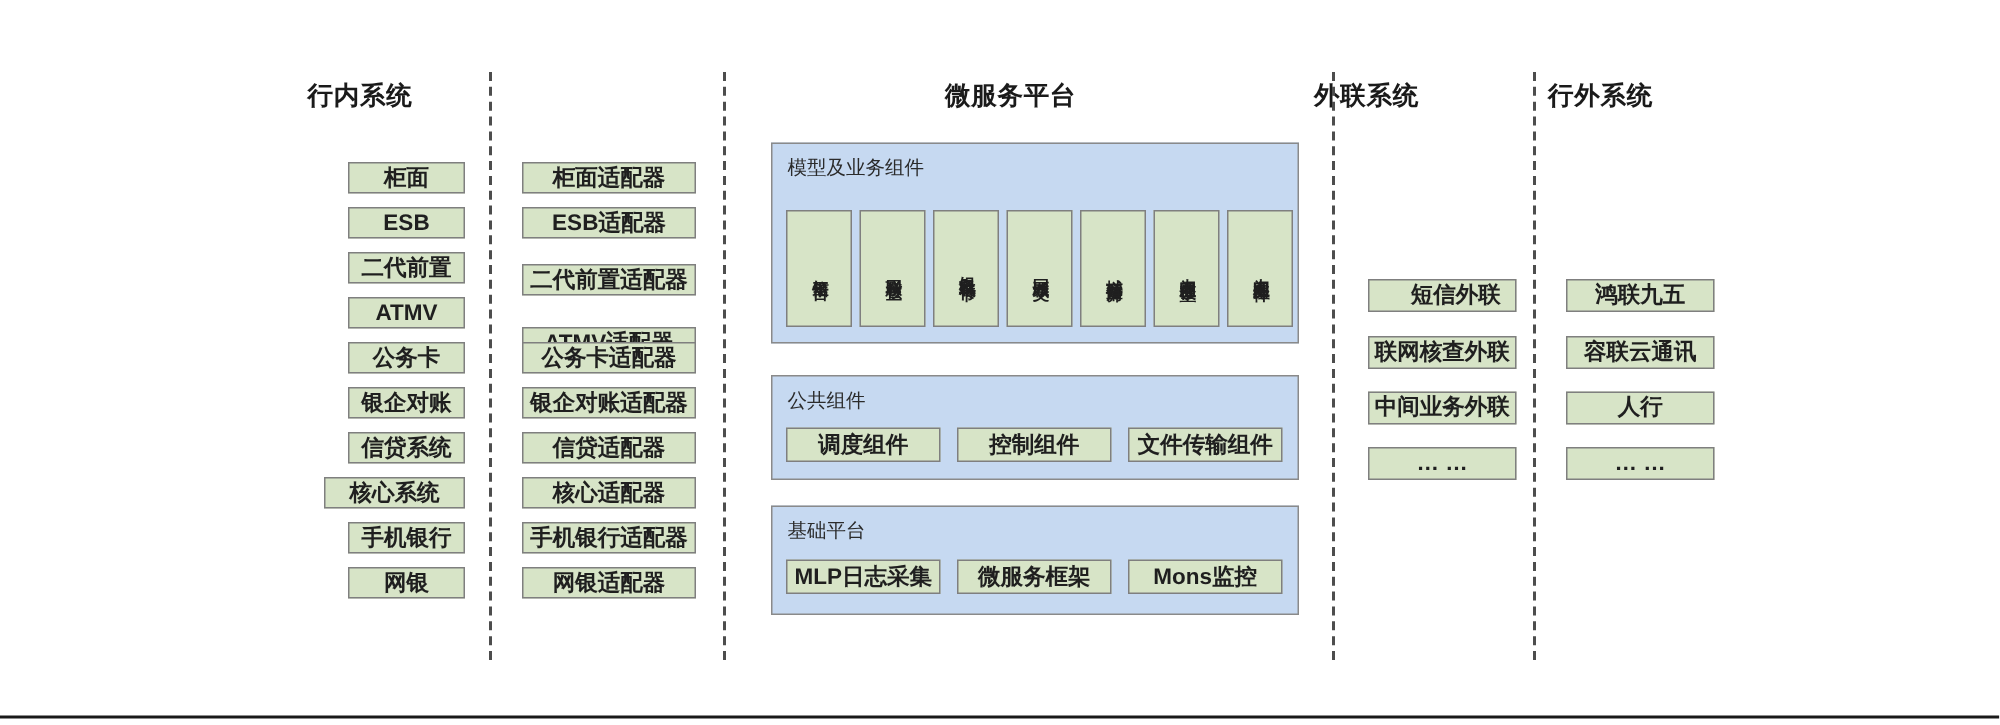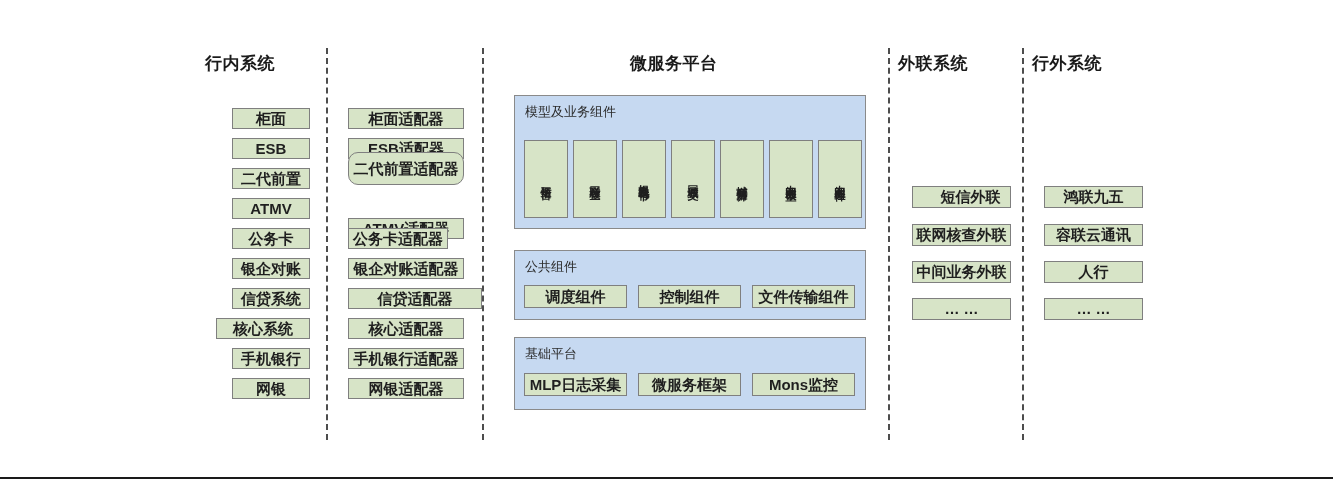--- a/index.html
+++ b/index.html
@@ -89,46 +89,46 @@
     border-top: 2px solid #1a1a1a;
   }
 </style>
 </head>
 <body>
 
 <div id="canvas">
 
   <div class="col-title" style="left:205px; top:52px; width:115px;">行内系统</div>
   <div class="col-title" style="left:630px; top:52px; width:120px;">微服务平台</div>
-  <div class="col-title" style="left:898px; top:52px; width:115px;">外联系统</div>
+  <div class="col-title" style="left:876px; top:52px; width:115px;">外联系统</div>
   <div class="col-title" style="left:1032px; top:52px; width:115px;">行外系统</div>
 
   <div class="vsep" style="left:326px;"></div>
   <div class="vsep" style="left:482px;"></div>
   <div class="vsep" style="left:888px;"></div>
   <div class="vsep" style="left:1022px;"></div>
 
   <div class="gbox" style="left:232px; top:108px; width:78px; height:21px;">柜面</div>
   <div class="gbox" style="left:232px; top:138px; width:78px; height:21px;">ESB</div>
   <div class="gbox" style="left:232px; top:168px; width:78px; height:21px;">二代前置</div>
   <div class="gbox" style="left:232px; top:198px; width:78px; height:21px;">ATMV</div>
   <div class="gbox" style="left:232px; top:228px; width:78px; height:21px;">公务卡</div>
   <div class="gbox" style="left:232px; top:258px; width:78px; height:21px;">银企对账</div>
   <div class="gbox" style="left:232px; top:288px; width:78px; height:21px;">信贷系统</div>
   <div class="gbox" style="left:216px; top:318px; width:94px; height:21px;">核心系统</div>
   <div class="gbox" style="left:232px; top:348px; width:78px; height:21px;">手机银行</div>
   <div class="gbox" style="left:232px; top:378px; width:78px; height:21px;">网银</div>
 
   <div class="gbox" style="left:348px; top:108px; width:116px; height:21px;">柜面适配器</div>
   <div class="gbox" style="left:348px; top:138px; width:116px; height:21px;">ESB适配器</div>
-  <div class="gbox" style="left:348px; top:152px; width:116px; height:33px;border-radius:10px;">二代前置适配器</div>
+  <div class="gbox" style="left:348px; top:176px; width:116px; height:21px;">二代前置适配器</div>
   <div class="gbox" style="left:348px; top:198px; width:116px; height:21px;margin-top:20px;">ATMV适配器</div>
-  <div class="gbox" style="left:348px; top:228px; width:100px; height:21px;">公务卡适配器</div>
+  <div class="gbox" style="left:348px; top:228px; width:116px; height:21px;">公务卡适配器</div>
   <div class="gbox" style="left:348px; top:258px; width:116px; height:21px;">银企对账适配器</div>
-  <div class="gbox" style="left:348px; top:288px; width:134px; height:21px;">信贷适配器</div>
+  <div class="gbox" style="left:348px; top:288px; width:116px; height:21px;">信贷适配器</div>
   <div class="gbox" style="left:348px; top:318px; width:116px; height:21px;">核心适配器</div>
   <div class="gbox" style="left:348px; top:348px; width:116px; height:21px;">手机银行适配器</div>
   <div class="gbox" style="left:348px; top:378px; width:116px; height:21px;">网银适配器</div>
 
   <div class="panel" style="left:514px; top:95px; width:352px; height:134px;">
     <div class="panel-label">模型及业务组件</div>
   </div>
   <div class="gbox-v" style="left:524px; top:140px; width:44px; height:78px;">短信平台</div>
   <div class="gbox-v" style="left:573px; top:140px; width:44px; height:78px;">联网核查</div>
   <div class="gbox-v" style="left:622px; top:140px; width:44px; height:78px;">银联及银行卡</div>

